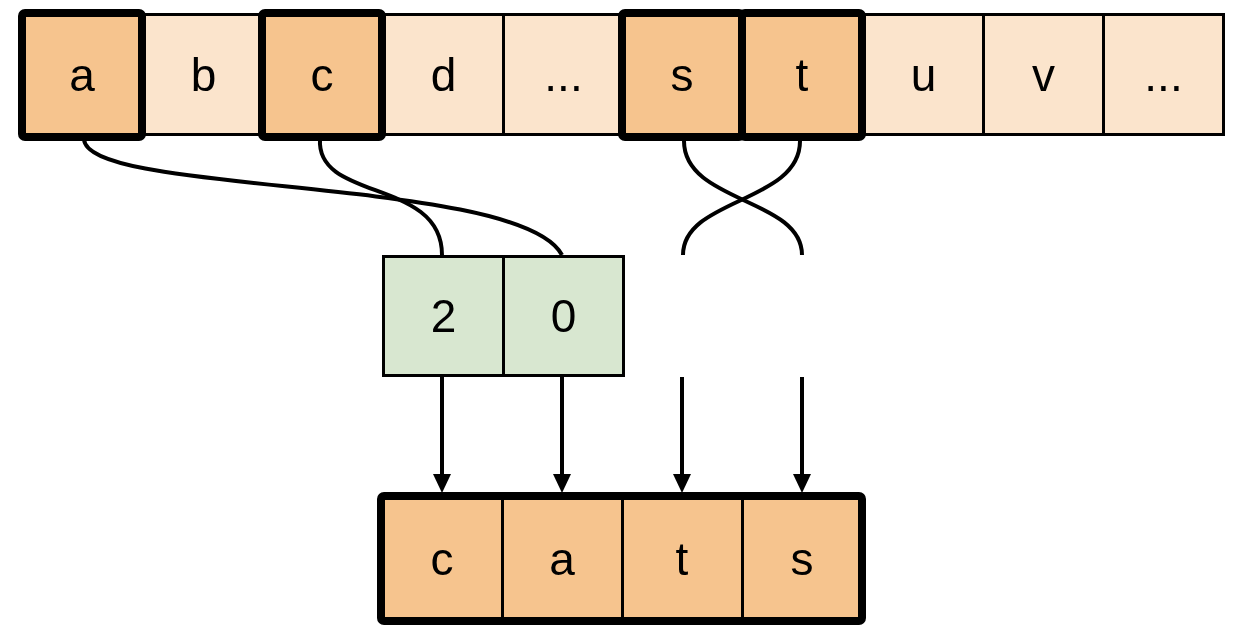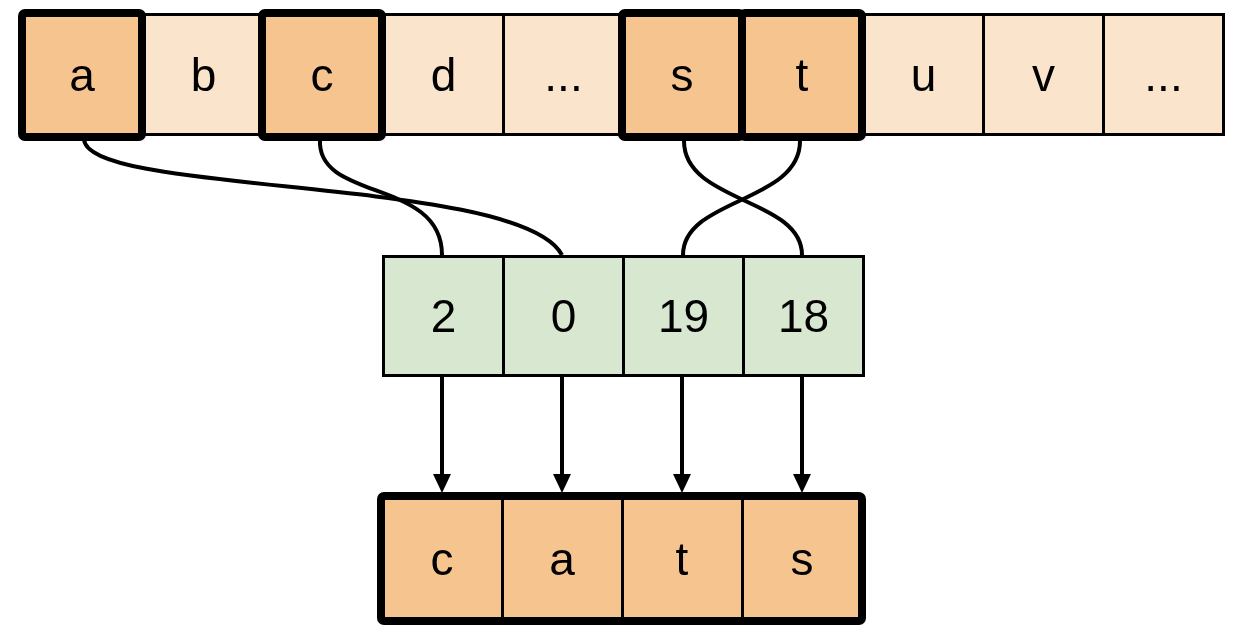--- a/index.html
+++ b/index.html
@@ -92,22 +92,20 @@
   <div class="cell top" style="left:382px">d</div>
   <div class="cell top" style="left:502px">...</div>
   <div class="cell top hl" style="left:618px">s</div>
   <div class="cell top hl" style="left:738px">t</div>
   <div class="cell top" style="left:862px">u</div>
   <div class="cell top" style="left:982px">v</div>
   <div class="cell top" style="left:1102px">...</div>
 
   <div class="cell index" style="left:382px">2</div>
   <div class="cell index" style="left:502px">0</div>
-  <div class="cell index" style="left:622px">19</div>
-  <div class="cell index" style="left:742px">18</div>
 
   <div class="outbox"></div>
   <div class="outsep" style="left:501px"></div>
   <div class="outsep" style="left:621px"></div>
   <div class="outsep" style="left:741px"></div>
   <div class="outletter" style="left:385px">c</div>
   <div class="outletter" style="left:505px">a</div>
   <div class="outletter" style="left:625px">t</div>
   <div class="outletter" style="left:745px">s</div>
 

